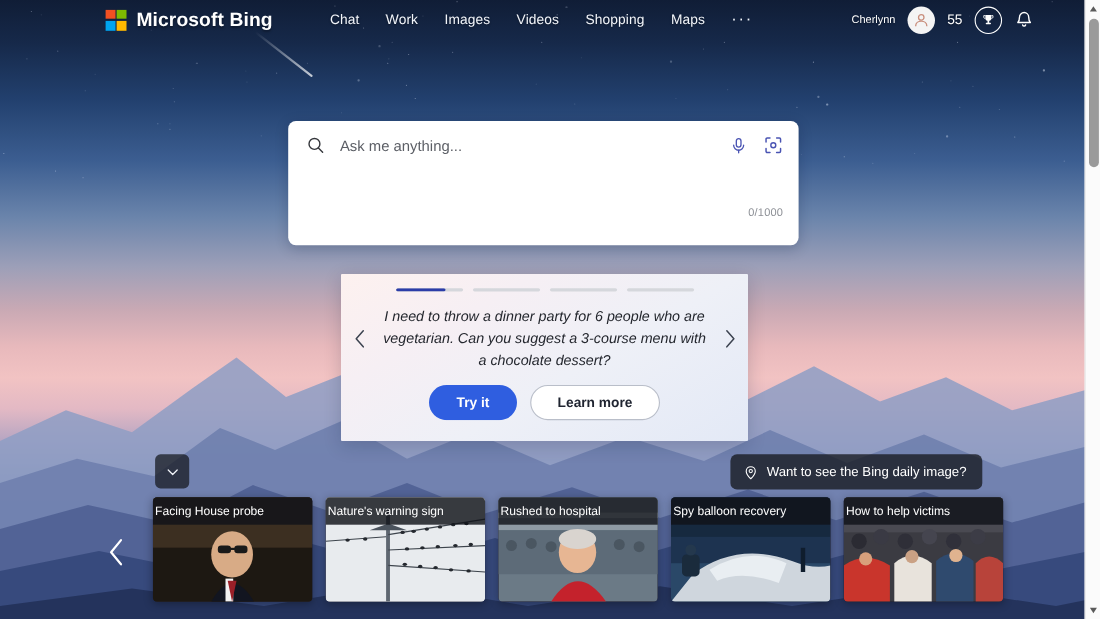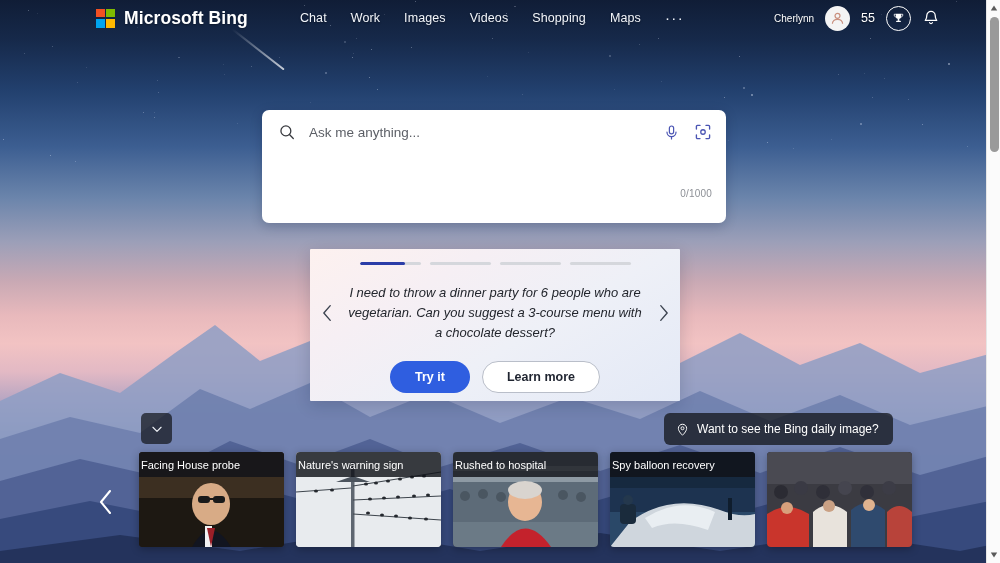--- a/index.html
+++ b/index.html
@@ -127,21 +127,21 @@
   .prog-seg i { display: block; height: 100%; background: #2b3da8; border-radius: 3px; }
   .sugg-body { display: flex; align-items: center; width: 100%; flex: 1; }
   .sugg-arrow {
     width: 34px; flex: 0 0 34px; display: flex; align-items: center; justify-content: center;
     cursor: pointer; color: #3c4350;
   }
   .sugg-text {
     flex: 1; text-align: center; font-style: italic;
     font-size: 13px; line-height: 20px; color: #23262d; padding: 0 2px;
   }
-  .sugg-btns { display: flex; gap: 12px; padding-bottom: 8px; }
+  .sugg-btns { display: flex; gap: 12px; padding-bottom: 19px; }
   .btn {
     border-radius: 17px; font-size: 12.5px; font-weight: 600;
     padding: 8px 24px; cursor: pointer; border: 1px solid transparent;
     font-family: "Liberation Sans", sans-serif; white-space: nowrap;
   }
   .btn-primary { background: #2f5ee0; color: #fff; }
   .btn-secondary { background: #fff; color: #1f2430; border-color: #b9bec9; }
 
   
   .daily-pill {
@@ -541,20 +541,21 @@
               <circle cx="122" cy="36" r="7" fill="#3c3c46"></circle>
           </g>
           <path d="M0 62 Q20 48 42 62 L42 95 L0 95 Z" fill="#c9352c"></path>
           <path d="M46 60 Q62 46 80 60 L80 95 L46 95 Z" fill="#e8e3dc"></path>
           <path d="M84 58 Q100 44 118 58 L118 95 L84 95 Z" fill="#2f4a6e"></path>
           <path d="M120 60 Q132 48 145 60 L145 95 L120 95 Z" fill="#b8433a"></path>
           <circle cx="20" cy="56" r="6" fill="#d8a07c"></circle>
           <circle cx="62" cy="54" r="6" fill="#caa184"></circle>
           <circle cx="102" cy="53" r="6" fill="#e0b38f"></circle>
         </svg>
+        <div class="card-title">How to help victims</div>
       </div>
 
     </div>
 
     <div class="car-arrow right">
       <svg width="20" height="30" viewBox="0 0 20 30">
         <polyline points="6,4 15,15 6,26" fill="none" stroke="#ffffff" stroke-width="2" stroke-linecap="round" stroke-linejoin="round"></polyline>
       </svg>
     </div>
   </div>

